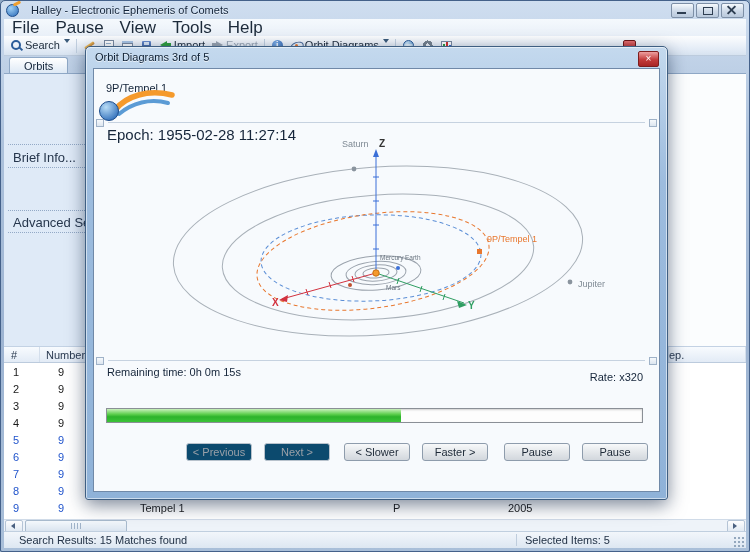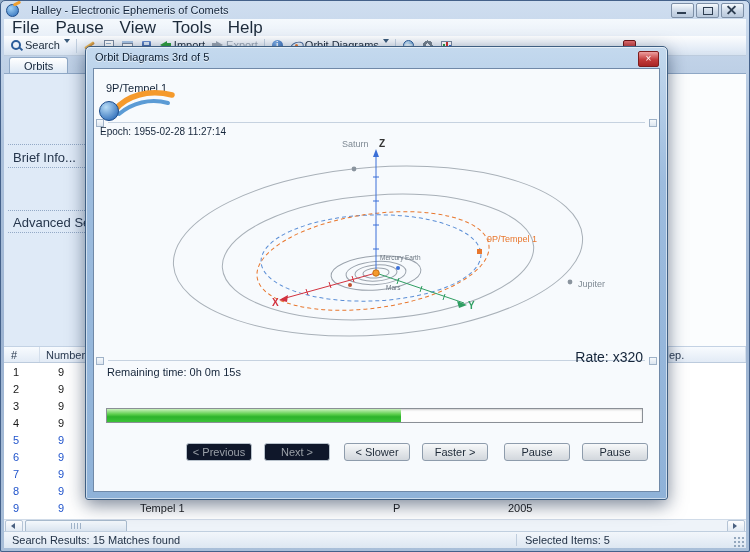--- a/index.html
+++ b/index.html
@@ -72,44 +72,44 @@
   
   .hscroll{position:absolute;left:3px;right:3px;top:518px;height:14px;background:#eef3f9;border-top:1px solid #d0dbe8;display:flex;align-items:center;box-sizing:border-box}
   .sarrow{width:16px;height:11px;margin:0 1px;background:linear-gradient(#fdfdfe,#dfe8f2);border:1px solid #b5c4d6;border-radius:2px;position:relative;flex:0 0 auto}
   .sarrow:after{content:"";position:absolute;left:5px;top:2px;border-top:3px solid transparent;border-bottom:3px solid transparent;border-right:4px solid #4a6080}
   .sarrow.right{margin-left:auto}
   .sarrow.right:after{border-right:none;border-left:4px solid #4a6080}
   .sthumb{width:100px;height:11px;background:linear-gradient(#f4f8fc,#d7e2ee);border:1px solid #a8bacd;border-radius:2px;position:relative;margin-left:1px;flex:0 0 auto}
   .sthumb:after{content:"";position:absolute;left:50%;margin-left:-5px;top:2px;width:10px;height:6px;background:repeating-linear-gradient(90deg,#9fb2c8 0 1px,transparent 1px 3px)}
   
   .statusbar{position:absolute;left:3px;right:3px;bottom:3px;height:17px;background:linear-gradient(#f2f6fb,#dde7f2);border-top:1px solid #c0cfdf;display:flex;align-items:center;font-size:11px;color:#223246;box-sizing:border-box}
-  .sb-left{padding-left:8px}
+  .sb-left{padding-left:15px}
   .sb-sep{width:1px;height:12px;background:#bfcddd;margin-left:auto}
   .sb-right{width:208px;padding-left:8px}
   .grip{width:11px;height:11px;margin:4px 2px 0 0;background-image:radial-gradient(circle,#93a7bd 1.2px,transparent 1.4px);background-size:4px 4px;align-self:flex-start}
   
   .dialog{position:absolute;left:85px;top:46px;width:583px;height:454px;z-index:40;border:1px solid #3f5f82;border-radius:5px 5px 3px 3px;
     background:linear-gradient(180deg,#c4d9ee,#9dbcde 30%,#8fb2d8);
     box-shadow:0 5px 18px rgba(15,35,65,.55),inset 0 0 0 1px rgba(255,255,255,.55);box-sizing:border-box}
   .dlg-title{height:21px;line-height:21px;padding-left:9px;font-size:11px;color:#0d1f33;text-shadow:0 1px 0 rgba(255,255,255,.7)}
   .dlg-close{position:absolute;top:4px;right:8px;width:19px;height:14px;background:linear-gradient(#eda0a0,#c33b3b 55%,#a82525);border:1px solid #7e1d1d;border-radius:2px;color:#fff;font-size:10px;line-height:13px;text-align:center}
   .dlg-body{position:absolute;left:7px;right:7px;top:21px;bottom:7px;background:#f7fafd;border:1px solid #7089a8}
   .obj-name{position:absolute;left:12px;top:13px;font-size:11px;color:#15253a}
   .split{position:absolute;left:2px;right:2px;height:9px;display:flex;justify-content:space-between;align-items:center}
   .split:before{content:"";position:absolute;left:12px;right:12px;top:4px;height:1px;background:#c6d2e0}
   .split .h{width:8px;height:8px;background:linear-gradient(#f6f9fc,#dce5ef);border:1px solid #9fb2c8;box-sizing:border-box;z-index:1}
-  .epoch{position:absolute;left:6px;top:57px;font-size:10px;color:#15253a}
+  .epoch{position:absolute;left:13px;top:57px;font-size:15px;color:#15253a}
   .diagram{position:absolute;left:2px;top:60px;width:563px;height:225px}
   .remaining{position:absolute;left:13px;top:297px;font-size:11px;color:#15253a}
-  .rate{position:absolute;right:16px;top:280px;font-size:14px;color:#15253a}
+  .rate{position:absolute;right:16px;top:302px;font-size:11px;color:#15253a}
   .interval{position:absolute;left:13px;top:319px;font-size:11px;color:#15253a}
   .ptrack{position:absolute;left:12px;top:339px;width:537px;height:15px;border:1px solid #8a8f96;background:#fdfdfd;box-shadow:inset 0 1px 2px rgba(0,0,0,.18);box-sizing:border-box}
   .pfill{height:100%;width:0;background:linear-gradient(#c9f0bd,#5ecf4e 40%,#2db32b 60%,#3bc338)}
   .dbtn{position:absolute;top:374px;width:66px;height:18px;font-size:11px;color:#1e2a38;text-align:center;line-height:16px;background:linear-gradient(#f8f9fa,#e6e9ec 45%,#d2d7dd);border:1px solid #8e9cac;border-radius:3px;box-sizing:border-box}
-  .dbtn.disabled{color:#9aa0a8;border-color:#b8c2cc;background:#0f172a}
+  .dbtn.disabled{color:#9aa0a8;border-color:#b8c2cc;background:#0c4a6e}
   .b1{left:92px}.b2{left:170px}.b3{left:250px}.b4{left:328px}.b5{left:410px}.b6{left:488px}
   
   .comet-logo{position:absolute;left:92px;top:90px;width:84px;height:32px;z-index:50}
 </style>
 </head>
 <body>
 
 <div class="window">
 
   <div class="titlebar">

